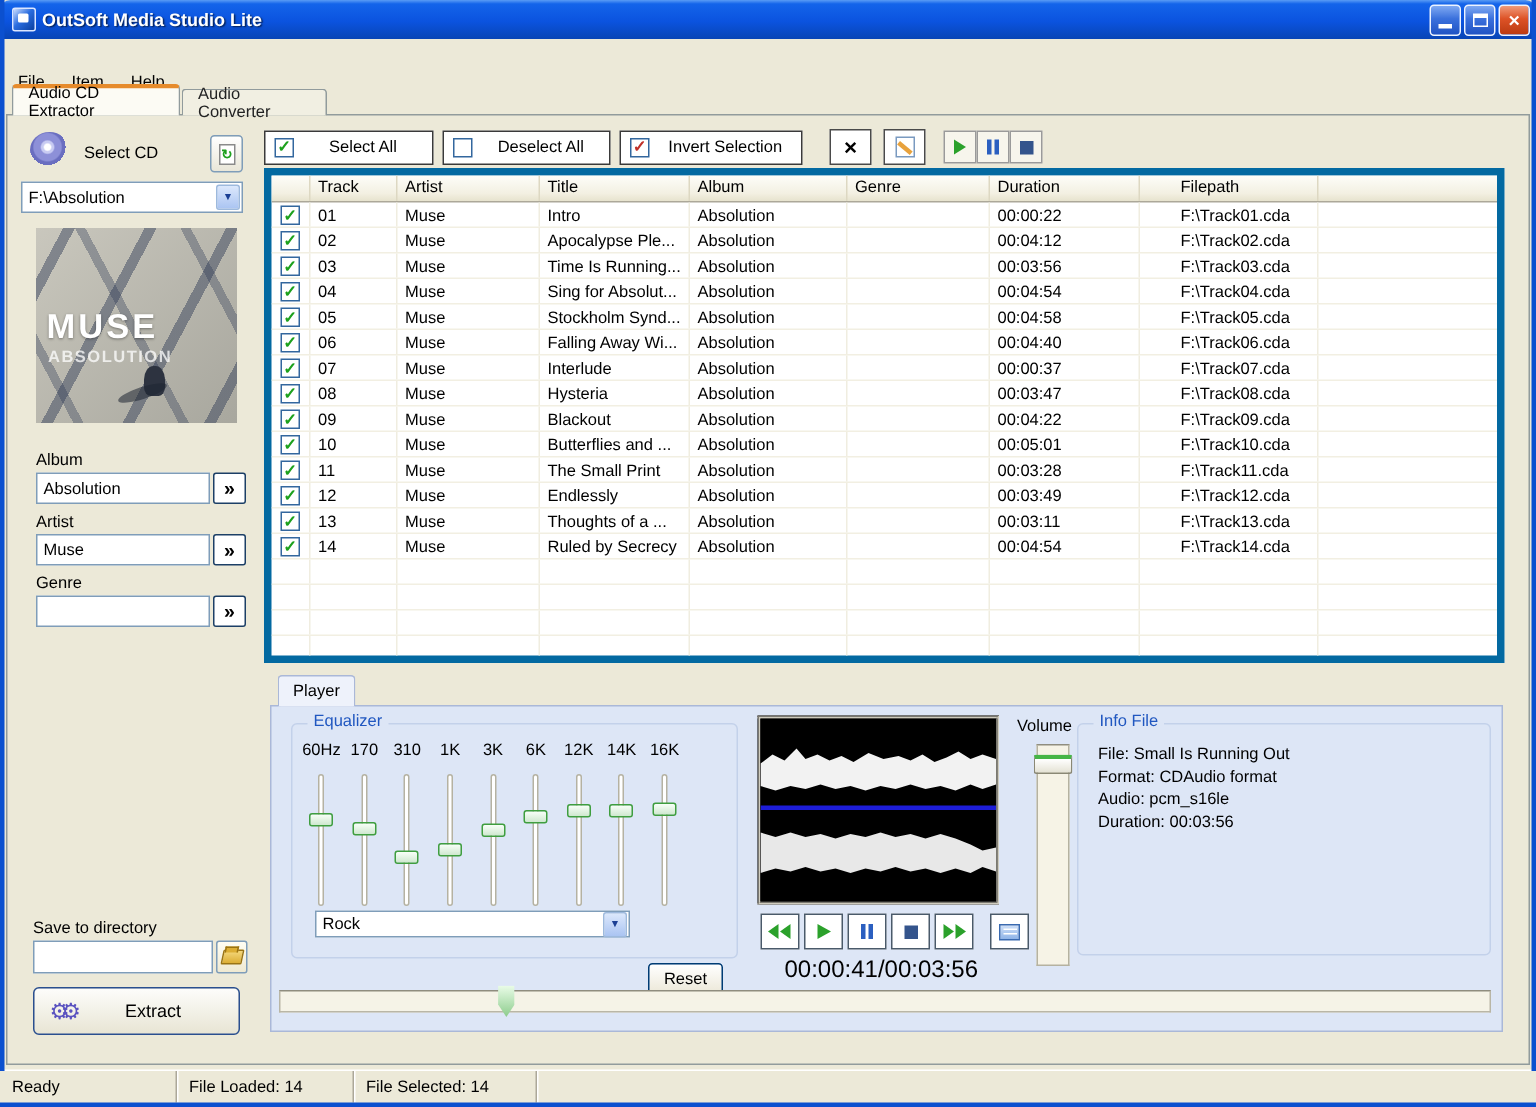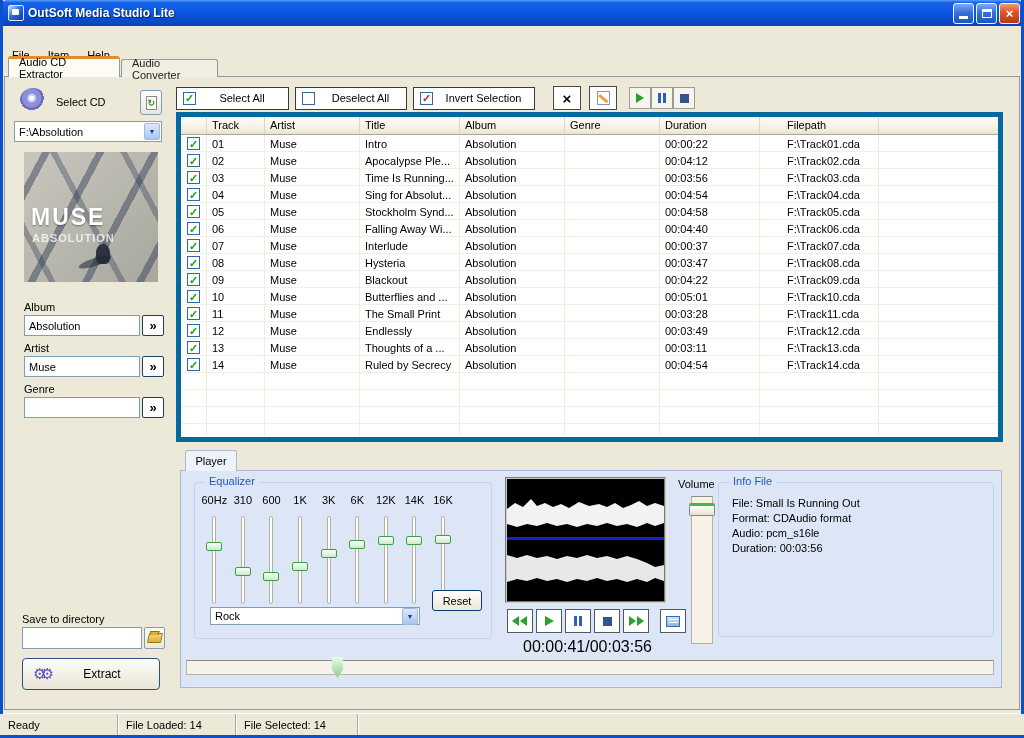--- a/index.html
+++ b/index.html
@@ -128,21 +128,21 @@
   .groupbox-title{position:absolute;top:-8px;left:10px;background:#dde6f6;padding:0 4px;color:#2057c0;}
   #eq-box{left:194px;top:482px;width:298px;height:157px;}
   #eq-bands{position:absolute;left:200px;top:494px;width:286px;display:flex;}
   .eq-col{width:28.6px;display:flex;flex-direction:column;align-items:center;}
   .eq-label{height:16px;font-size:11px;}
   .eq-slider{position:relative;width:20px;height:104px;}
   .eq-track{position:absolute;left:50%;top:6px;width:4px;height:88px;margin-left:-2px;background:#fff;border:1px solid #b5b2a2;border-radius:2px;}
   .eq-thumb{position:absolute;left:50%;width:16px;height:9px;margin-left:-8px;background:linear-gradient(#f8fff8,#cfe8cf);
     border:1px solid #3f9e3f;border-radius:2px;}
   #preset-combo{position:absolute;left:210px;top:607px;width:210px;height:18px;}
-  #reset-button{position:absolute;left:432px;top:590px;width:50px;height:21px;border:1px solid #003c74;border-radius:3px;
+  #reset-button{position:absolute;left:432px;top:642px;width:50px;height:21px;border:1px solid #003c74;border-radius:3px;
     background:linear-gradient(#ffffff,#ece8d8);display:flex;align-items:center;justify-content:center;text-align:right;}
 
   #waveform{position:absolute;left:505px;top:477px;width:161px;height:126px;border:2px groove #cfccbe;background:#000;}
   #transport-row{position:absolute;left:507px;top:609px;display:flex;align-items:center;}
   .player-btn{width:26px;height:24px;border:1px solid #4a5a6a;background:#fff;display:flex;align-items:center;justify-content:center;margin-right:3px;}
   .tri-right.small{border-left-width:8px;}
   .rew-ic,.fwd-ic{display:flex;}
   .rew-ic i{width:0;height:0;border-right:7px solid #2ba12b;border-top:5px solid transparent;border-bottom:5px solid transparent;margin-right:1px;}
   .fwd-ic i{width:0;height:0;border-left:7px solid #2ba12b;border-top:5px solid transparent;border-bottom:5px solid transparent;margin-left:1px;}
   #btn-playlist{margin-left:8px;}
@@ -587,31 +587,31 @@
   </div>
   <div id="eq-bands">
       <div class="eq-col">
         <div class="eq-label">60Hz</div>
         <div class="eq-slider">
           <div class="eq-track"></div>
           <div class="eq-thumb" style="top: 32.07px;"></div>
         </div>
       </div>
       <div class="eq-col">
+        <div class="eq-label">170</div>
+        <div class="eq-slider">
+          <div class="eq-track"></div>
+          <div class="eq-thumb" style="top: 37.6px;"></div>
+        </div>
+      </div>
+      <div class="eq-col">
         <div class="eq-label">310</div>
         <div class="eq-slider">
           <div class="eq-track"></div>
           <div class="eq-thumb" style="top: 57.35px;"></div>
-        </div>
-      </div>
-      <div class="eq-col">
-        <div class="eq-label">600</div>
-        <div class="eq-slider">
-          <div class="eq-track"></div>
-          <div class="eq-thumb" style="top: 62.09px;"></div>
         </div>
       </div>
       <div class="eq-col">
         <div class="eq-label">1K</div>
         <div class="eq-slider">
           <div class="eq-track"></div>
           <div class="eq-thumb" style="top: 51.82px;"></div>
         </div>
       </div>
       <div class="eq-col">

